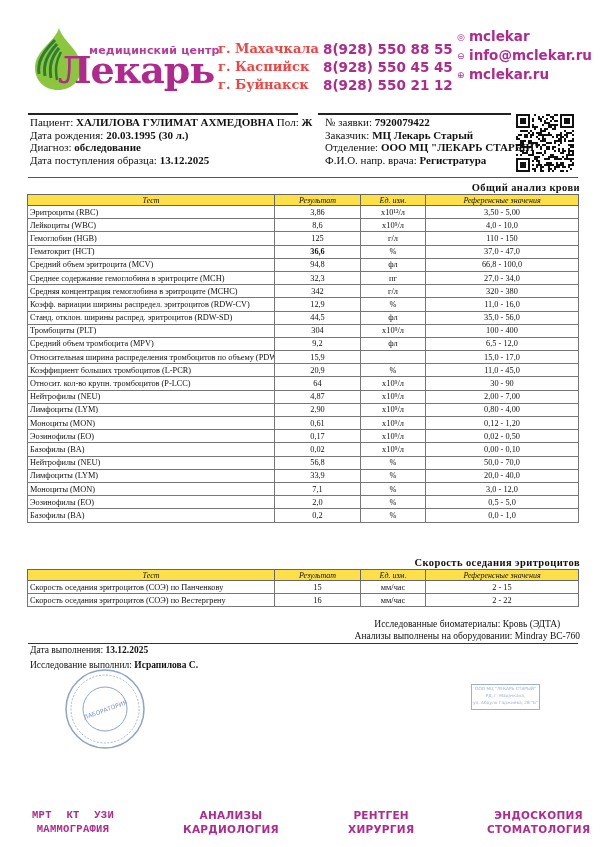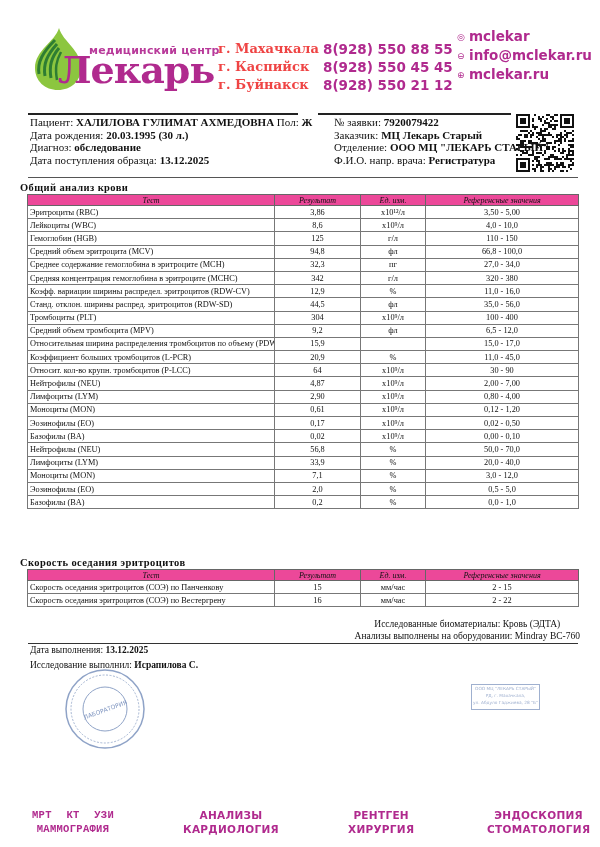--- a/index.html
+++ b/index.html
@@ -11,23 +11,23 @@
   .cities { position:absolute; left:218px; top:40px; font-family:"DejaVu Serif", serif; font-weight:bold; font-size:13px; color:#ef4444; line-height:18px; }
   .phones { position:absolute; left:323px; top:40px; font-family:"DejaVu Sans", sans-serif; font-weight:bold; font-size:13.5px; color:#b02a8e; line-height:18px; }
   .contacts { position:absolute; left:457px; top:27px; font-family:"DejaVu Sans", sans-serif; font-weight:bold; font-size:13.5px; color:#b02a8e; line-height:18px; }
   .contacts .ic { display:inline-block; font-size:9px; width:12px; font-weight:normal; vertical-align:1px; }
   
   .hr { position:absolute; height:1.5px; background:#222; }
   .info { position:absolute; font-size:11px; line-height:12.6px; }
   .info b { font-weight:bold; }
   .qr { position:absolute; left:516px; top:114px; width:58px; height:58px; }
   
-  .section-title { position:absolute; left:20px; width:560px; text-align:left; font-size:10.5px; font-weight:bold; letter-spacing:0.4px; }
+  .section-title { position:absolute; left:20px; width:560px; text-align:right; font-size:10.5px; font-weight:bold; letter-spacing:0.4px; }
   table.lab { position:absolute; left:27px; width:551px; border-collapse:collapse; font-size:8.3px; table-layout:fixed; }
-  table.lab th { font-weight:normal; font-style:italic; background:#ec4899; border:1px solid #666; height:10px; padding:0; text-align:center; font-size:8px; }
+  table.lab th { font-weight:normal; font-style:italic; background:#fde047; border:1px solid #666; height:10px; padding:0; text-align:center; font-size:8px; }
   table.lab td { border:1px solid #777; padding:0 2px; height:12.2px; white-space:nowrap; overflow:hidden; }
   table.lab td.c { text-align:center; }
   table.lab td.b { font-weight:bold; }
   .foot-note { position:absolute; right:20px; font-size:9.5px; text-align:center; line-height:11.5px; }
   .exec { position:absolute; left:30px; font-size:9.5px; line-height:15px; }
   .stamp-round { position:absolute; left:64px; top:668px; width:82px; height:82px; }
   .stamp-rect { position:absolute; left:471px; top:684px; width:67px; height:24px; border:1px solid #8fa3c7; color:#8fa3c7; font-size:4.3px; text-align:center; line-height:7px; font-family:"DejaVu Sans", sans-serif; opacity:0.85; }
   .services { position:absolute; top:808px; font-family:"DejaVu Sans", sans-serif; font-weight:bold; font-size:10.5px; color:#b02a8e; line-height:14px; text-align:center; letter-spacing:0.3px; }
 </style>
 </head>
@@ -62,21 +62,21 @@
 <div class="hr" style="left:28px; top:113px; width:270px;"></div>
 <div class="hr" style="left:318px; top:113px; width:193px;"></div>
 
 <div class="info" style="left:30px; top:116px;">
   <div><span>Пациент:</span> <b>ХАЛИЛОВА ГУЛИМАТ АХМЕДОВНА</b> <span>Пол:</span> <b>Ж</b></div>
   <div><span>Дата рождения:</span> <b>20.03.1995 (30 л.)</b></div>
   <div><span>Диагноз:</span> <b>обследование</b></div>
   <div><span>Дата поступления образца:</span> <b>13.12.2025</b></div>
 </div>
 
-<div class="info" style="left:325px; top:116px;margin-left:9px;">
+<div class="info" style="left:325px; top:116px;">
   <div><span>№ заявки:</span> <b>7920079422</b></div>
   <div><span>Заказчик:</span> <b>МЦ Лекарь Старый</b></div>
   <div><span>Отделение:</span> <b>ООО МЦ "ЛЕКАРЬ СТАРЫЙ"</b></div>
   <div><span>Ф.И.О. напр. врача:</span> <b>Регистратура</b></div>
 </div>
 
 <svg class="qr" viewBox="0 0 29 29" shape-rendering="crispEdges">
   <g id="qr-cells">
       <rect x="9" y="0" width="1" height="1" fill="#111"></rect>
       <rect x="15" y="0" width="1" height="1" fill="#111"></rect>
@@ -397,20 +397,26 @@
         <td class="c">x10⁹/л</td>
         <td class="c">4,0 - 10,0</td>
       </tr>
       <tr>
         <td>Гемоглобин (HGB)</td>
         <td class="c">125</td>
         <td class="c">г/л</td>
         <td class="c">110 - 150</td>
       </tr>
       <tr>
+        <td>Гематокрит (HCT)</td>
+        <td class="c b">36,6</td>
+        <td class="c">%</td>
+        <td class="c">37,0 - 47,0</td>
+      </tr>
+      <tr>
         <td>Средний объем эритроцита (MCV)</td>
         <td class="c">94,8</td>
         <td class="c">фл</td>
         <td class="c">66,8 - 100,0</td>
       </tr>
       <tr>
         <td>Среднее содержание гемоглобина в эритроците (MCH)</td>
         <td class="c">32,3</td>
         <td class="c">пг</td>
         <td class="c">27,0 - 34,0</td>

